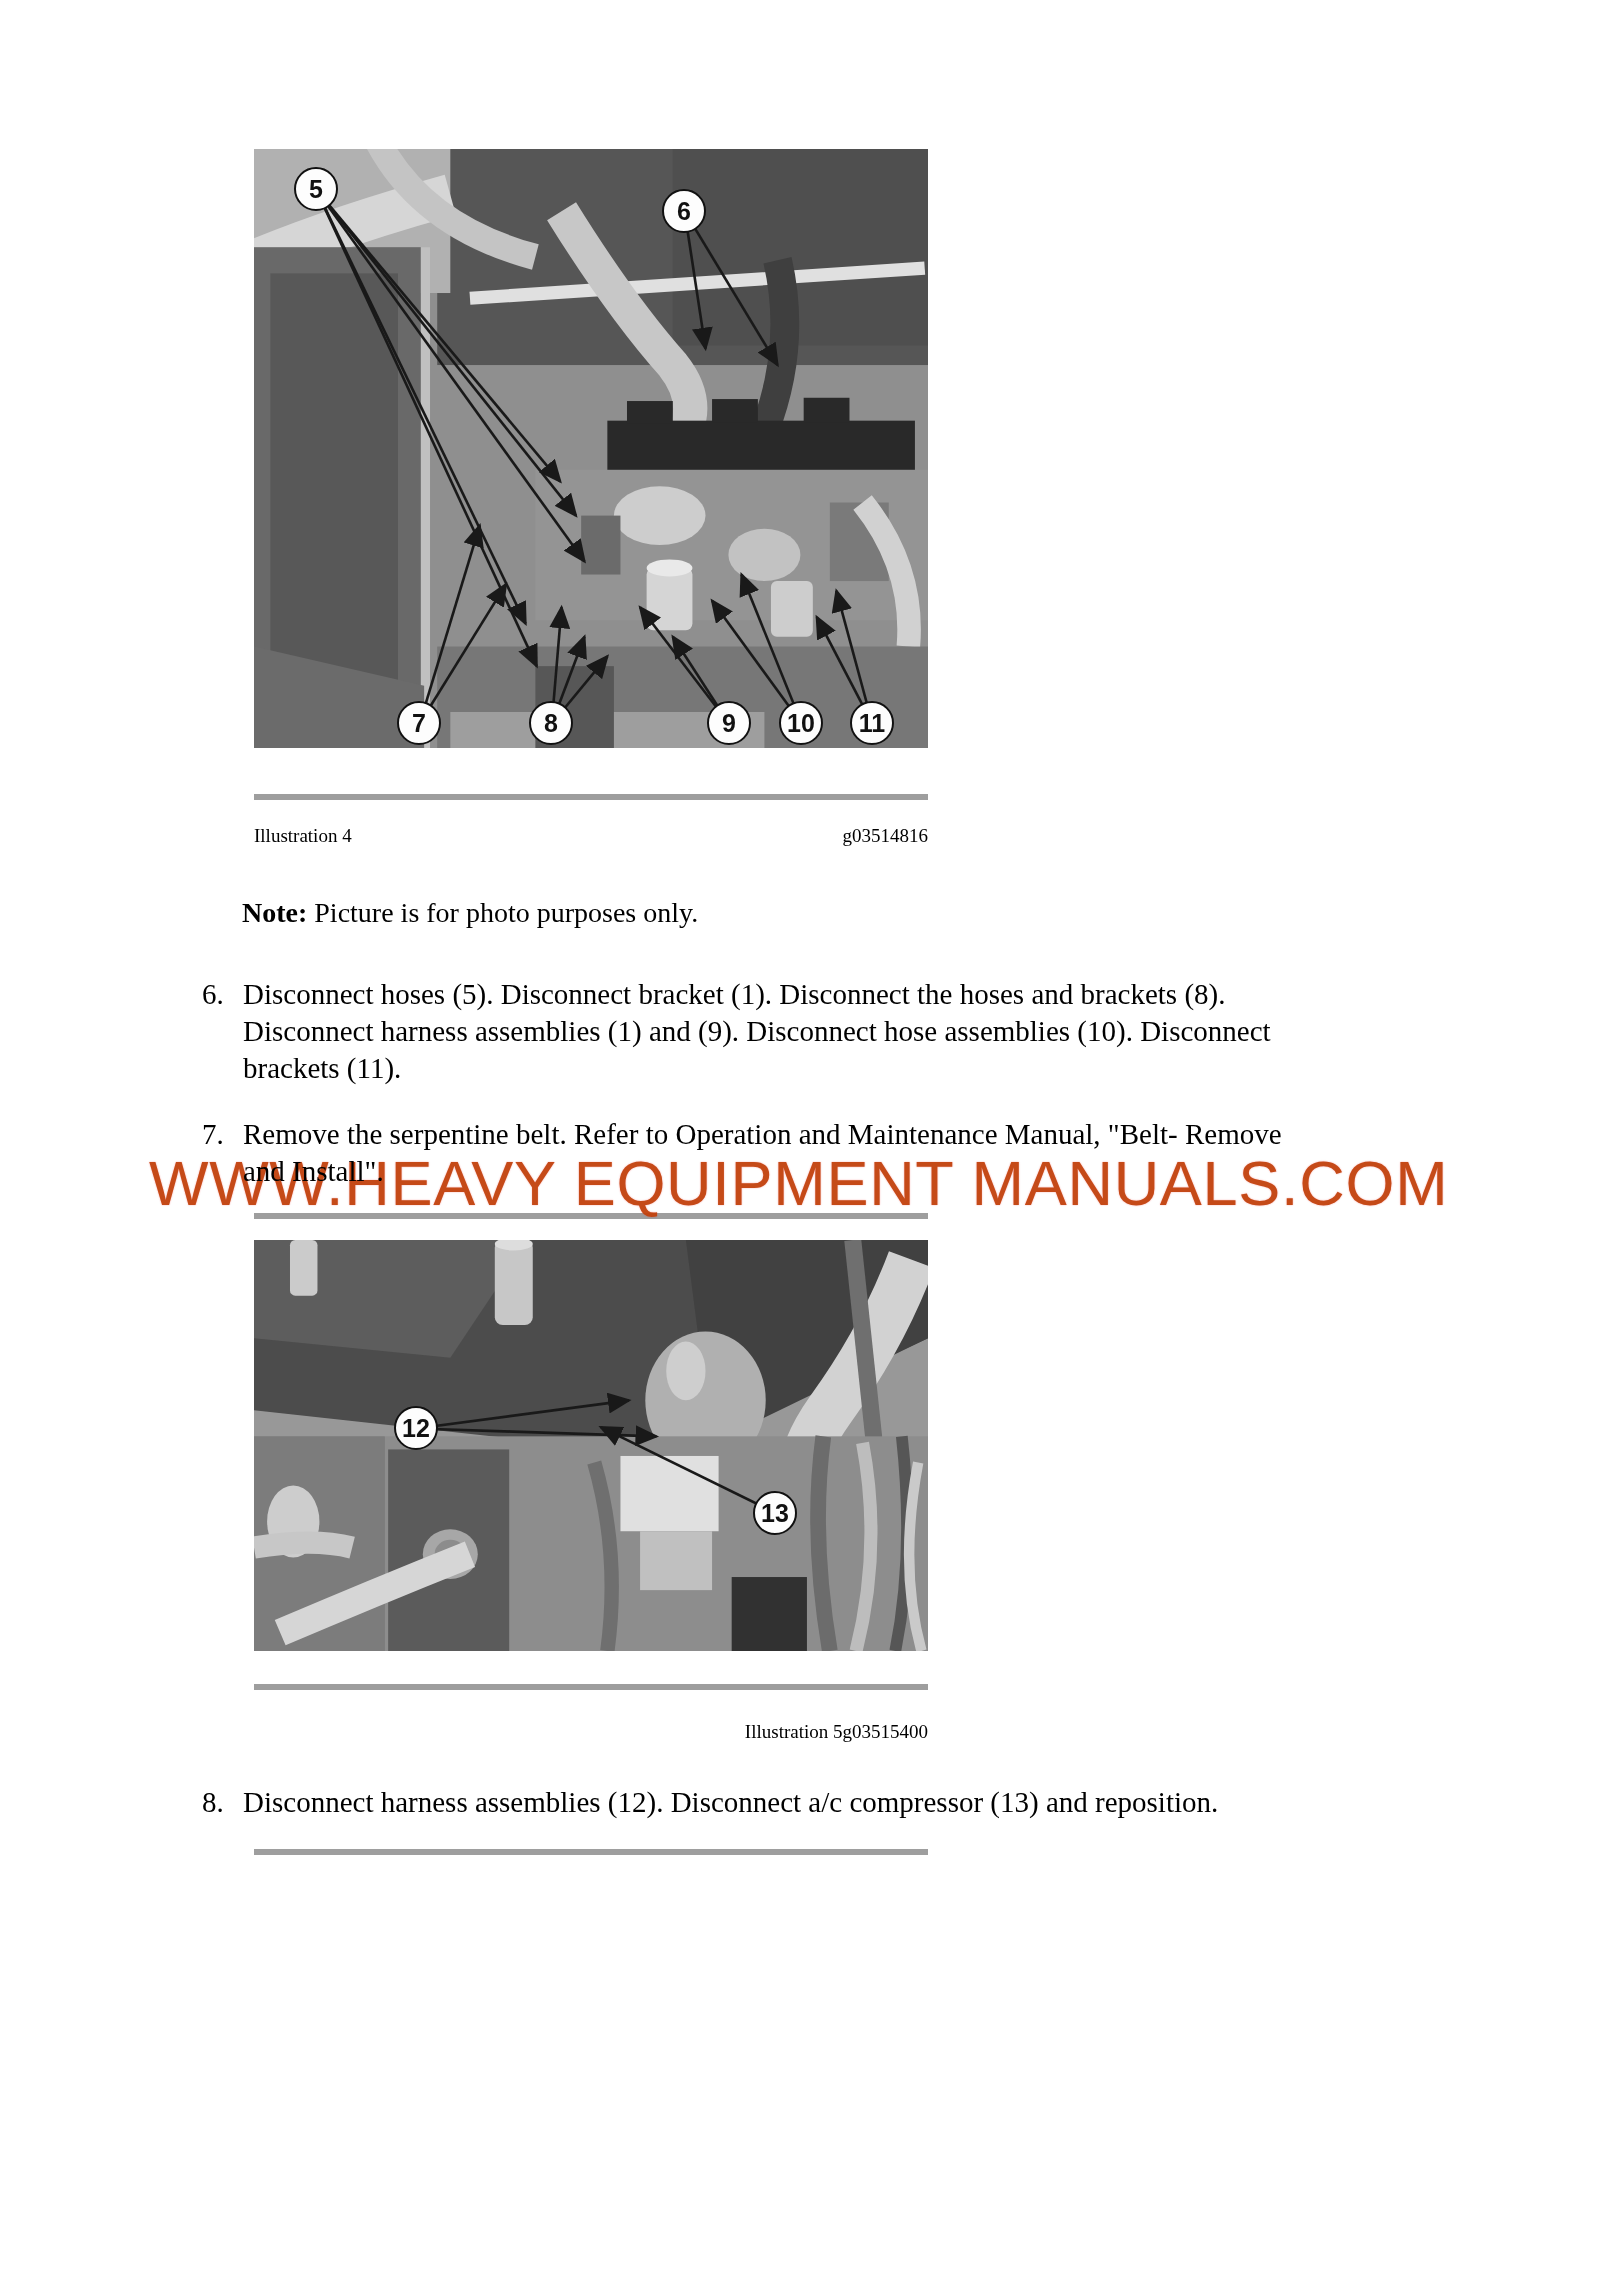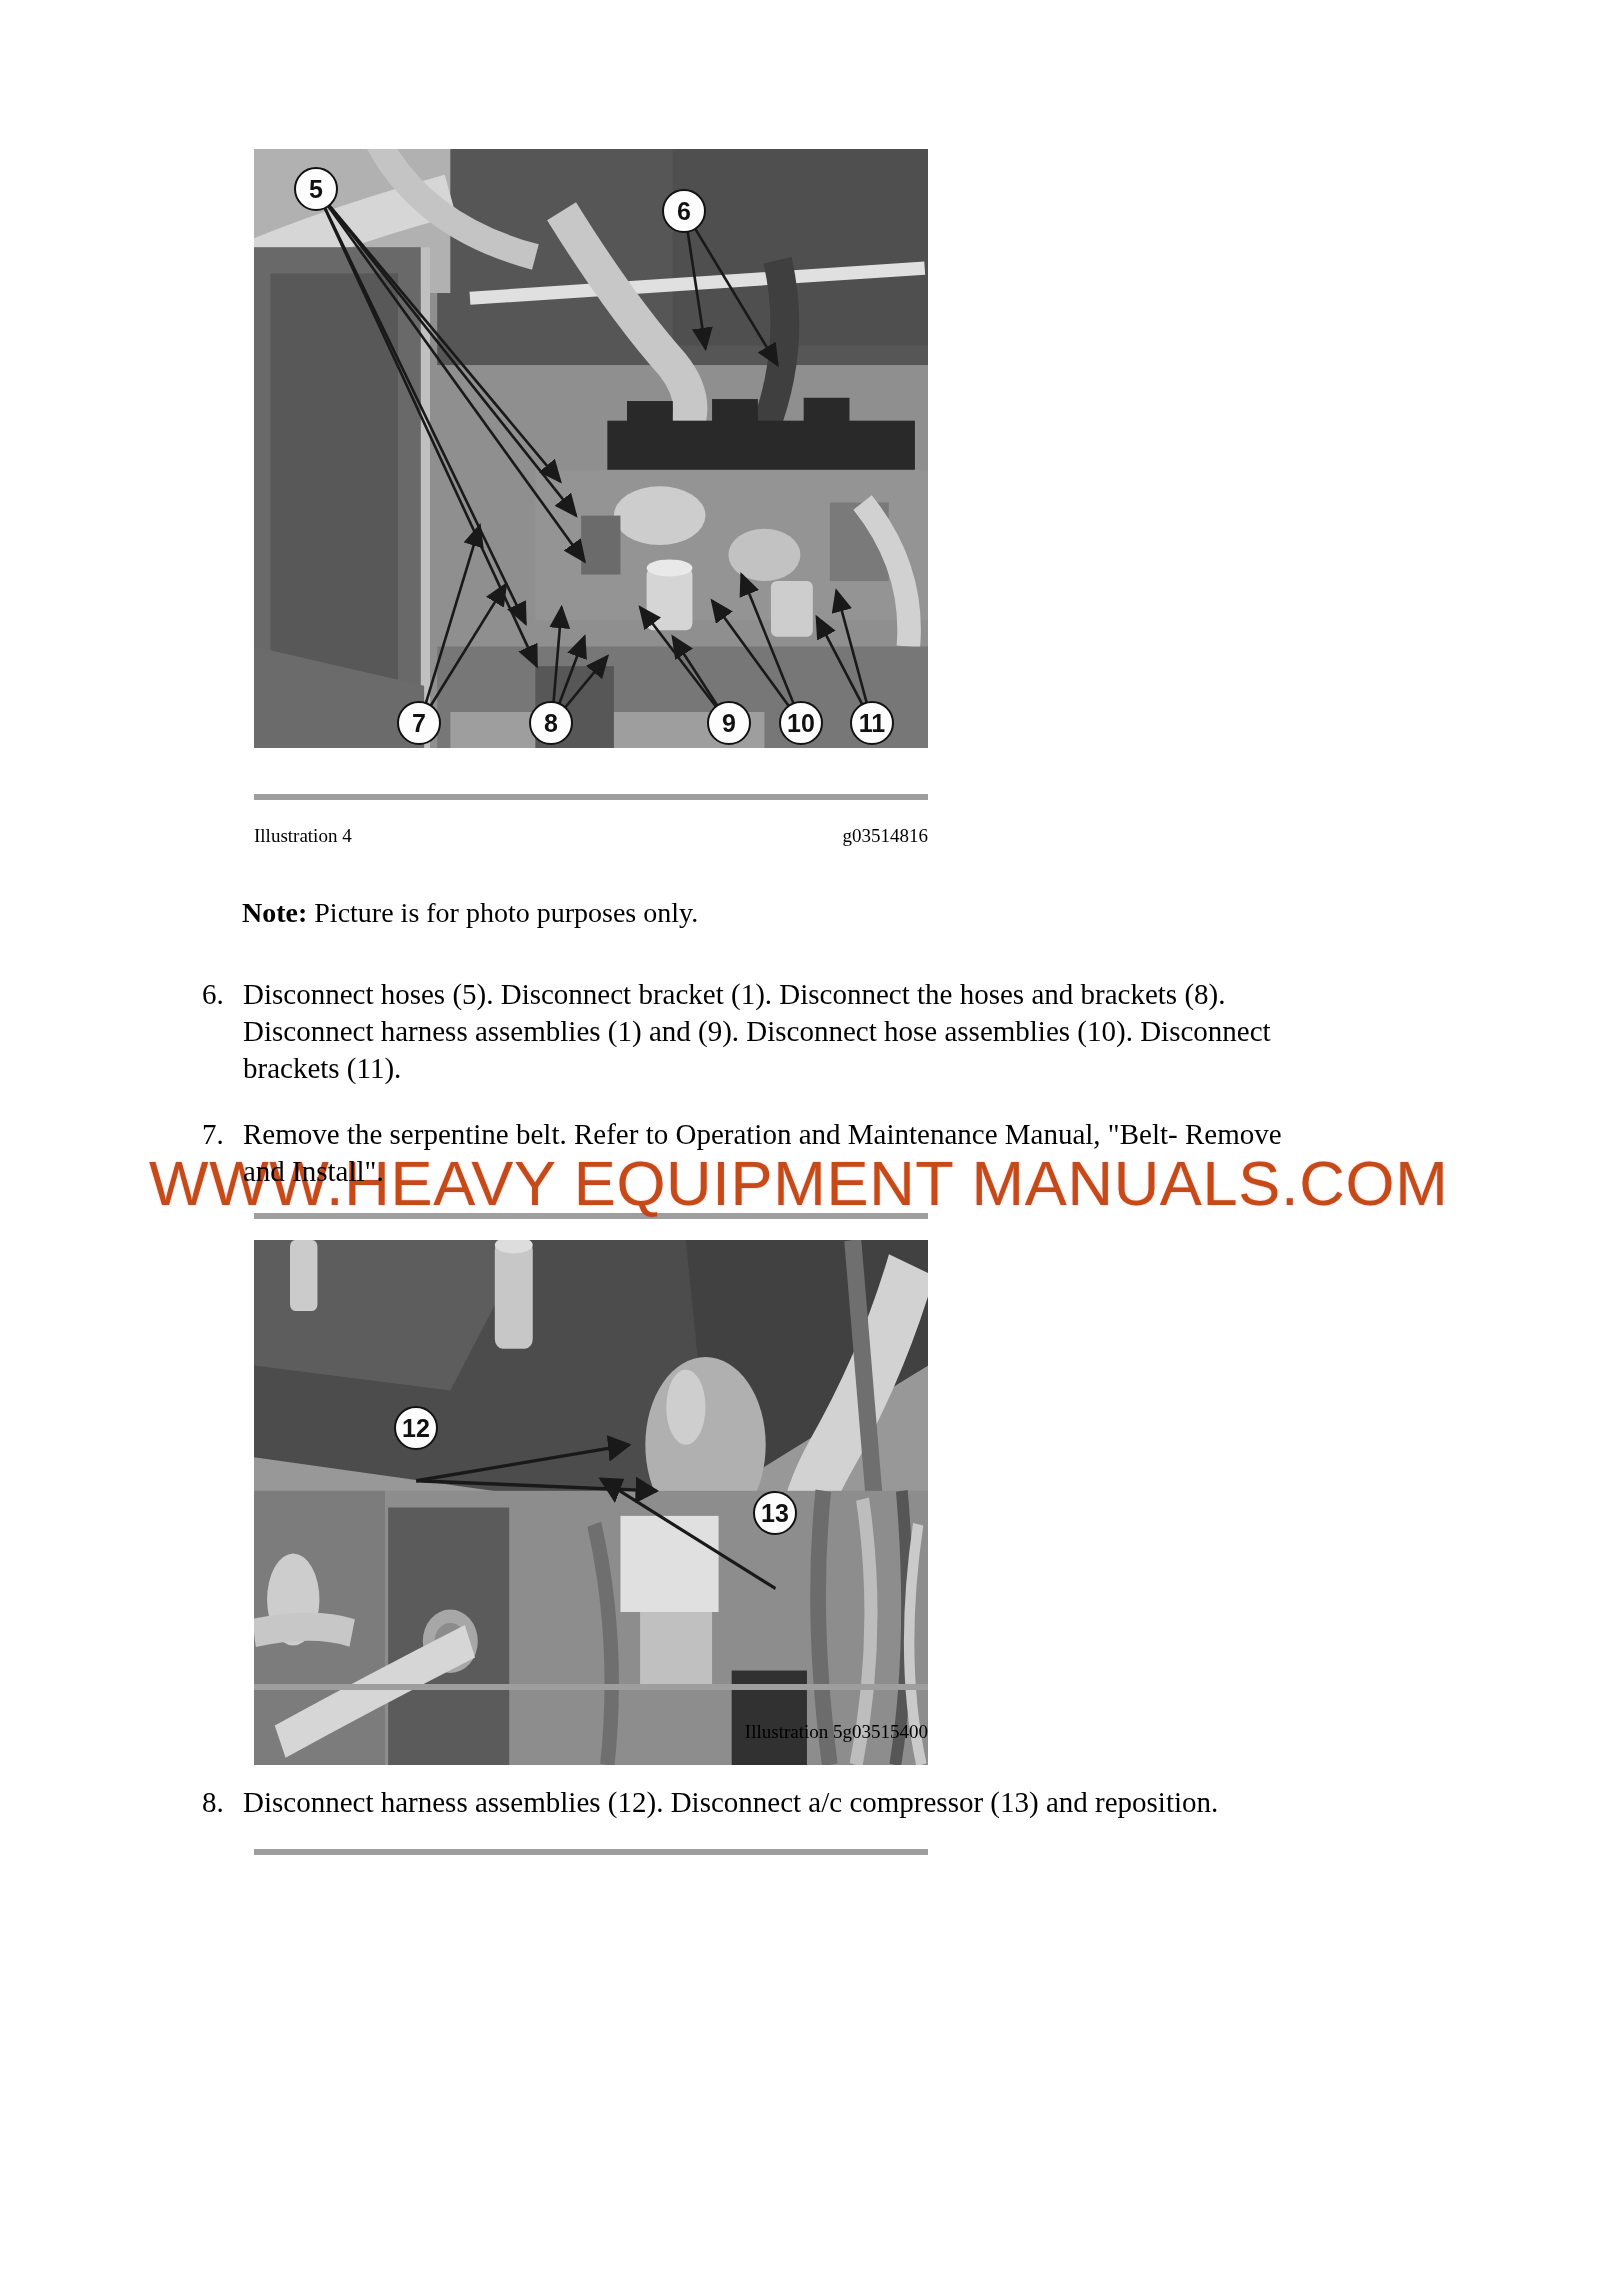--- a/index.html
+++ b/index.html
@@ -119,21 +119,21 @@
   <div class="step" style="top:1116px;">
     <div class="num">7.</div>
     <div class="lines">
       <div>Remove the serpentine belt. Refer to Operation and Maintenance Manual, "Belt- Remove</div>
       <div>and Install".</div>
     </div>
   </div>
 
   <div class="divider" style="top:1213px;"></div>
 
-  <figure class="fig" style="top:1240px;height:525px;">
+  <figure class="fig" style="top:1240px;height:411px;">
     <svg viewBox="0 0 1030 628" preserveAspectRatio="none">
       <defs>
         <marker id="a2" markerWidth="10" markerHeight="8" refX="8" refY="4" orient="auto">
           <path d="M0,0 L9,4 L0,8 Z" fill="#161616"></path>
         </marker>
       </defs>
       <rect width="1030" height="628" fill="#999999"></rect>
       <polygon points="0,0 1030,0 1030,150 640,330 0,260" fill="#4a4a4a"></polygon>
       <polygon points="660,0 1030,0 1030,150 700,310" fill="#3f3f3f"></polygon>
       <polygon points="0,0 420,0 300,180 0,150" fill="#5c5c5c"></polygon>

